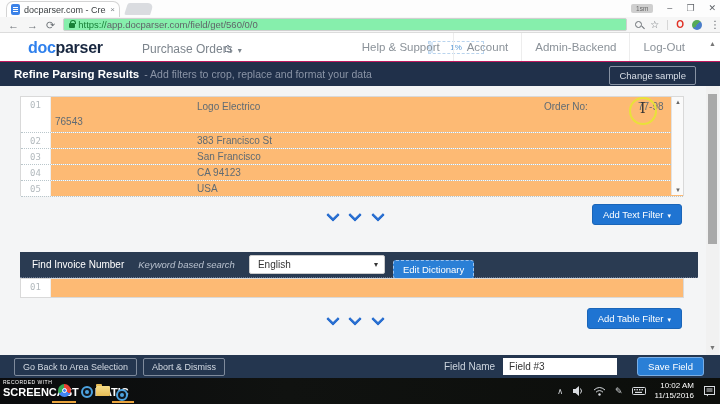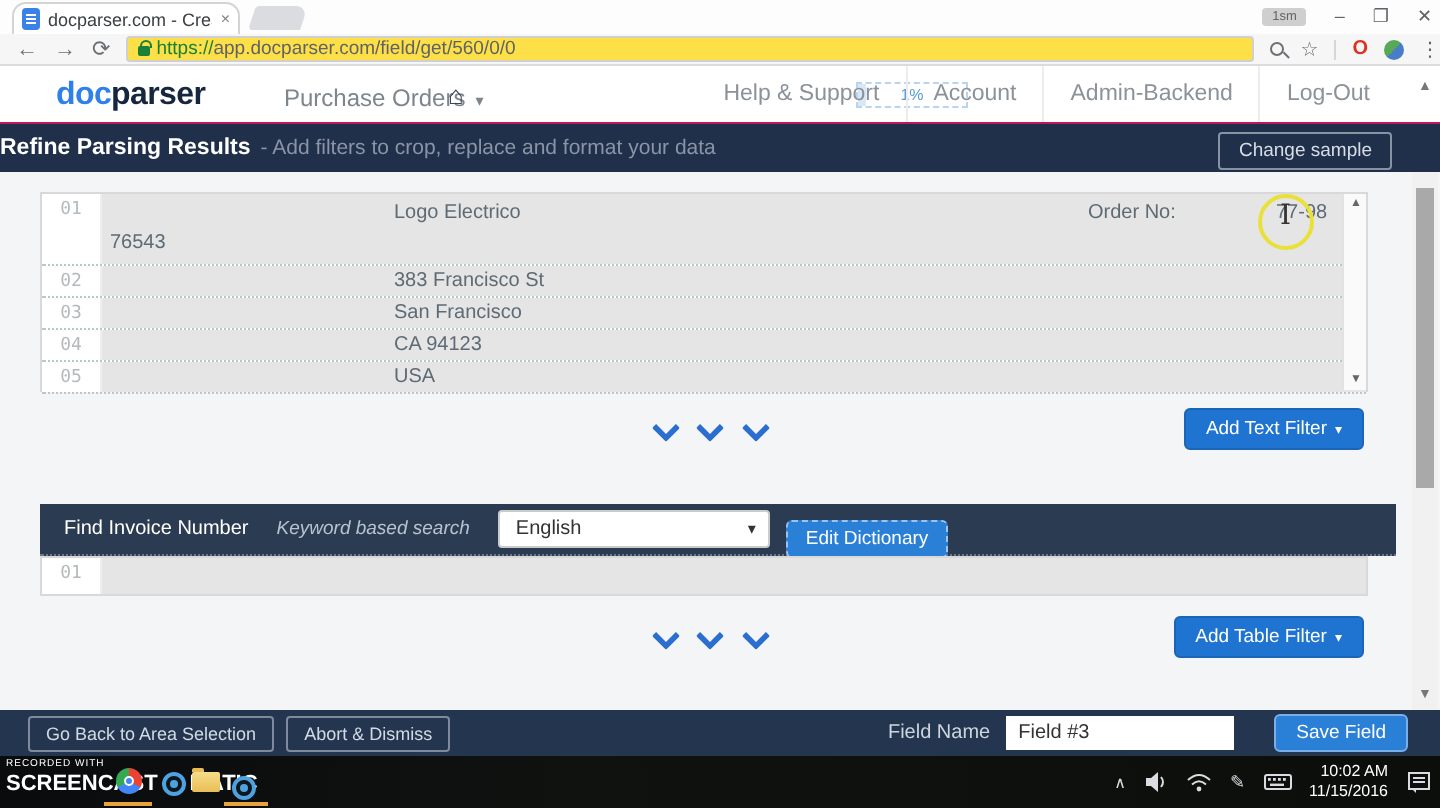--- a/index.html
+++ b/index.html
@@ -11,21 +11,21 @@
   .tab{position:absolute;left:6px;top:1px;width:114px;height:16px;background:#fff;border:1px solid #d4d4d4;border-bottom:none;border-radius:7px 7px 0 0;display:flex;align-items:center;padding:0 4px;gap:4px;}
   .favicon{width:9px;height:11px;background:#3b82e8;border-radius:2px;position:relative;flex:0 0 auto;}
   .favicon::after{content:"";position:absolute;left:2px;top:3px;width:5px;height:1px;background:#fff;box-shadow:0 2px 0 #fff,0 4px 0 #fff;}
   .tab-title{font-size:9px;color:#3c4043;white-space:nowrap;overflow:hidden;flex:1 1 auto;}
   .tab-close{font-size:8px;color:#80868b;flex:0 0 auto;}
   .newtab{position:absolute;left:126px;top:3px;width:26px;height:12px;background:#dadce0;border-radius:2px 6px 0 2px;transform:skewX(-18deg);}
   .winctl{position:absolute;right:4px;top:0;height:16px;display:flex;align-items:center;gap:14px;color:#5f6368;font-size:9px;}
   .rec-badge{background:#cfcfcf;color:#666;font-size:6.5px;padding:1px 5px;border-radius:2px;}
   .toolbar{position:absolute;left:0;top:17px;width:720px;height:16px;background:#f6f6f6;border-bottom:1px solid #dcdcdc;display:flex;align-items:center;}
   .navbtn{color:#6b7075;font-size:11px;line-height:14px;margin-left:8px;}
-  .omnibox{margin-left:8px;width:575px;height:13px;background:#fde047;border:1px solid #d0d0d0;border-radius:2px;display:flex;align-items:center;padding:0 5px;gap:3px;}
+  .omnibox{margin-left:8px;width:575px;height:13px;background:#86efac;border:1px solid #d0d0d0;border-radius:2px;display:flex;align-items:center;padding:0 5px;gap:3px;}
   .lock{width:6px;height:5px;background:#188038;border-radius:1px;position:relative;margin-top:2px;}
   .lock::before{content:"";position:absolute;left:1px;top:-3px;width:4px;height:3px;border:1px solid #188038;border-bottom:none;border-radius:3px 3px 0 0;}
   .url{font-size:9.5px;white-space:nowrap;}
   .url .scheme{color:#188038;}
   .url .rest{color:#5f6368;}
   .tool-icons{display:flex;align-items:center;gap:8px;margin-left:8px;color:#6b7075;}
   .mag{width:7px;height:7px;border:1.4px solid #6b7075;border-radius:50%;position:relative;}
   .mag::after{content:"";position:absolute;left:5px;top:5px;width:4px;height:1.4px;background:#6b7075;transform:rotate(45deg);}
   .star{font-size:10px;color:#6b7075;}
   .vsep{width:1px;height:10px;background:#d6d6d6;}
@@ -43,32 +43,32 @@
   .home{position:absolute;left:224px;top:7px;font-size:13px;color:#3c4858;}
   .progress{position:absolute;left:428px;top:8px;width:56px;height:13px;border:1px dashed #b9d4ee;background:#fff;}
   .progress .fill{position:absolute;left:0;top:0;bottom:0;width:4px;background:#d9e8f7;}
   .progress .plabel{position:absolute;inset:0;text-align:center;font-size:8px;line-height:12px;color:#5a9ad5;}
   .toplinks{position:absolute;right:22px;top:0;height:28px;display:flex;align-items:center;}
   .toplinks span{font-size:11.5px;color:#8b9299;padding:0 13px;border-left:1px solid #ededed;line-height:28px;}
   .toplinks span:first-child{border-left:none;}
 
   
   .refinebar{position:absolute;left:0;top:62px;width:720px;height:24px;background:#20304a;display:flex;align-items:center;}
-  .refinebar .rt{font-size:11.5px;font-weight:bold;color:#fff;}
+  .refinebar .rt{font-size:11.5px;font-weight:bold;color:#fff;margin-left:14px;}
   .refinebar .rs{font-size:10.5px;color:#8a94a6;margin-left:5px;}
   .btn-ghost{position:absolute;right:24px;top:4px;border:1px solid #8792a3;color:#d7dde6;font-size:9.5px;padding:3px 9px;border-radius:2px;background:transparent;}
 
   
   .docbox{position:absolute;left:20px;width:664px;background:#fff;border:1px solid #d9d9d9;}
   .box1{top:96px;height:100px;}
   .box2{top:278px;height:20px;}
   .drow{position:relative;border-bottom:1px dotted #b9c6cb;display:flex;}
   .drow:last-child{border-bottom:none;}
   .num{width:30px;flex:0 0 auto;background:#fff;color:#b3babe;font-family:"DejaVu Sans Mono",monospace;font-size:9px;text-align:center;padding-top:3px;border-right:1px solid #eee;}
-  .dcontent{flex:1 1 auto;background:#e5e5e5;position:relative;font-family:"DejaVu Sans Mono",monospace;font-size:10px;color:#5f6b74;text-decoration:underline;}
+  .dcontent{flex:1 1 auto;background:#fdba74;position:relative;font-family:"DejaVu Sans Mono",monospace;font-size:10px;color:#5f6b74;text-decoration:underline;}
   .r1{height:36px;}
   .rs16{height:16px;}
   .abspan{position:absolute;white-space:nowrap;}
   .scrollcol{position:absolute;right:0;top:0;bottom:0;width:12px;background:#fafafa;border-left:1px solid #e2e2e2;}
   .scrollcol .sa{position:absolute;left:0;width:12px;text-align:center;font-size:6px;color:#666;}
   .cursor-ring{position:absolute;left:578px;top:0px;width:28px;height:28px;border:2.5px solid #e9e13a;border-radius:50%;}
   .ibeam{position:absolute;left:589px;top:3px;font-family:"DejaVu Serif",serif;font-size:14px;color:#333;}
 
   
   .chevrow{position:absolute;left:0;width:720px;height:22px;}

